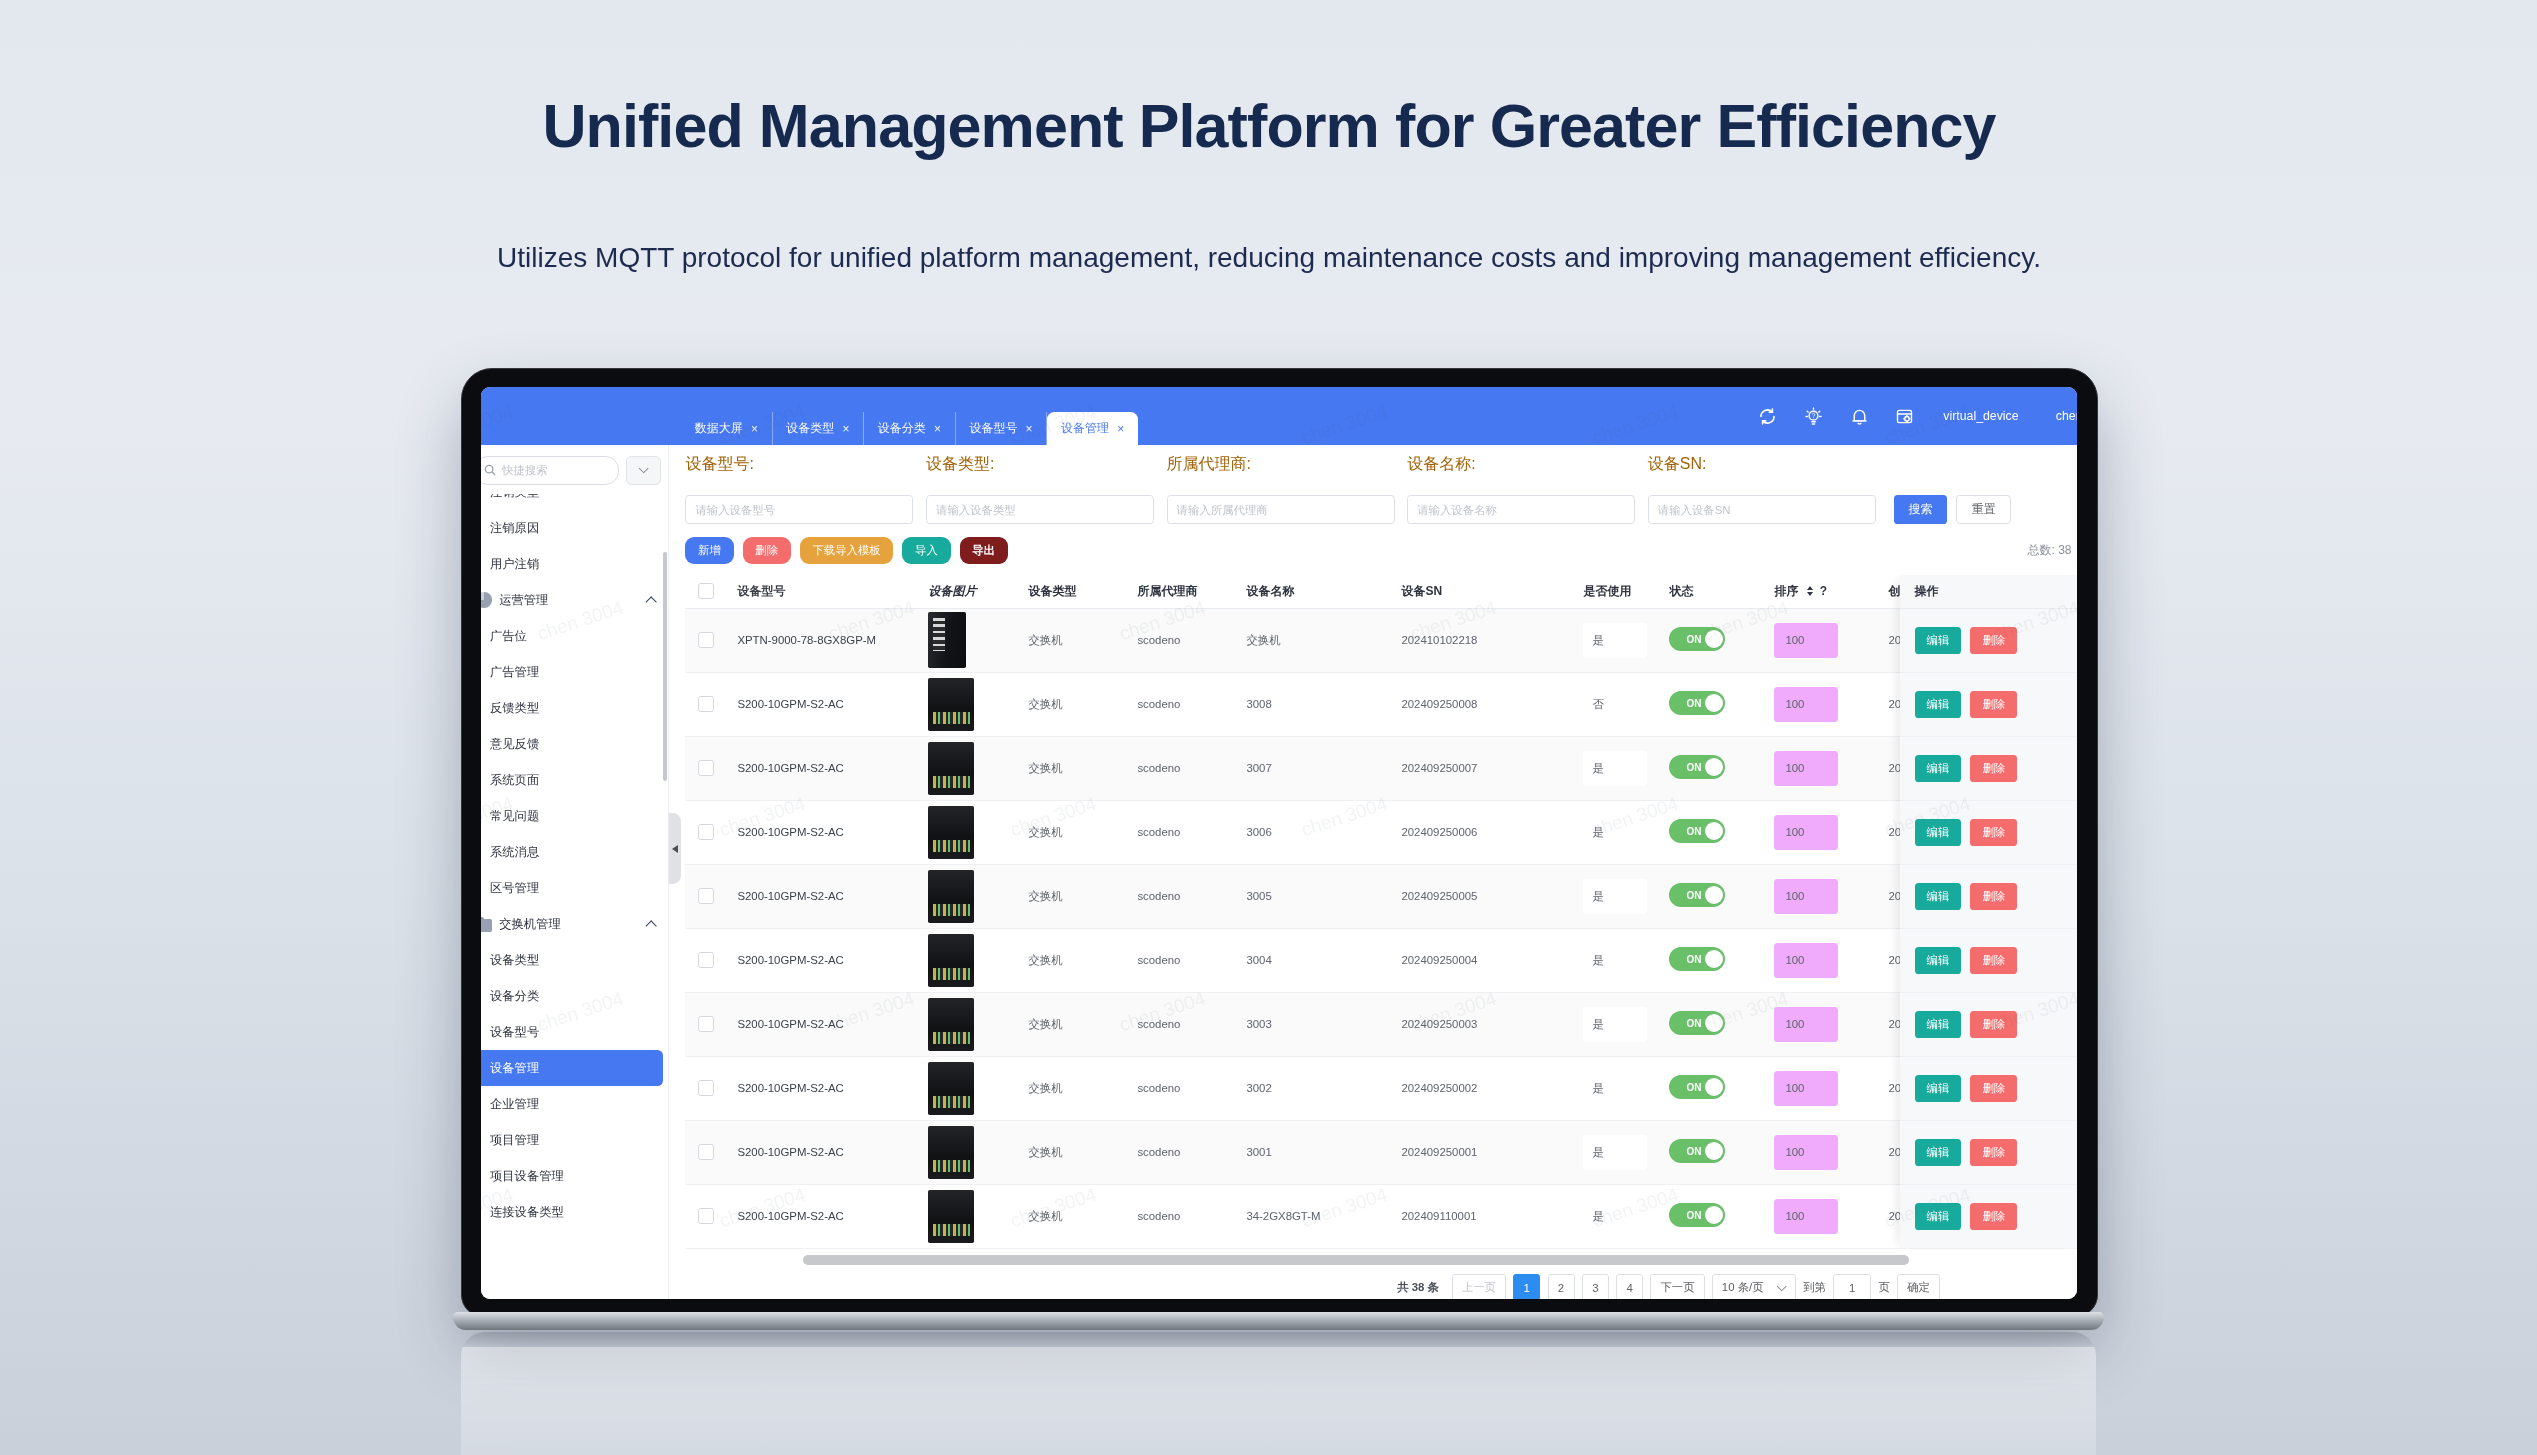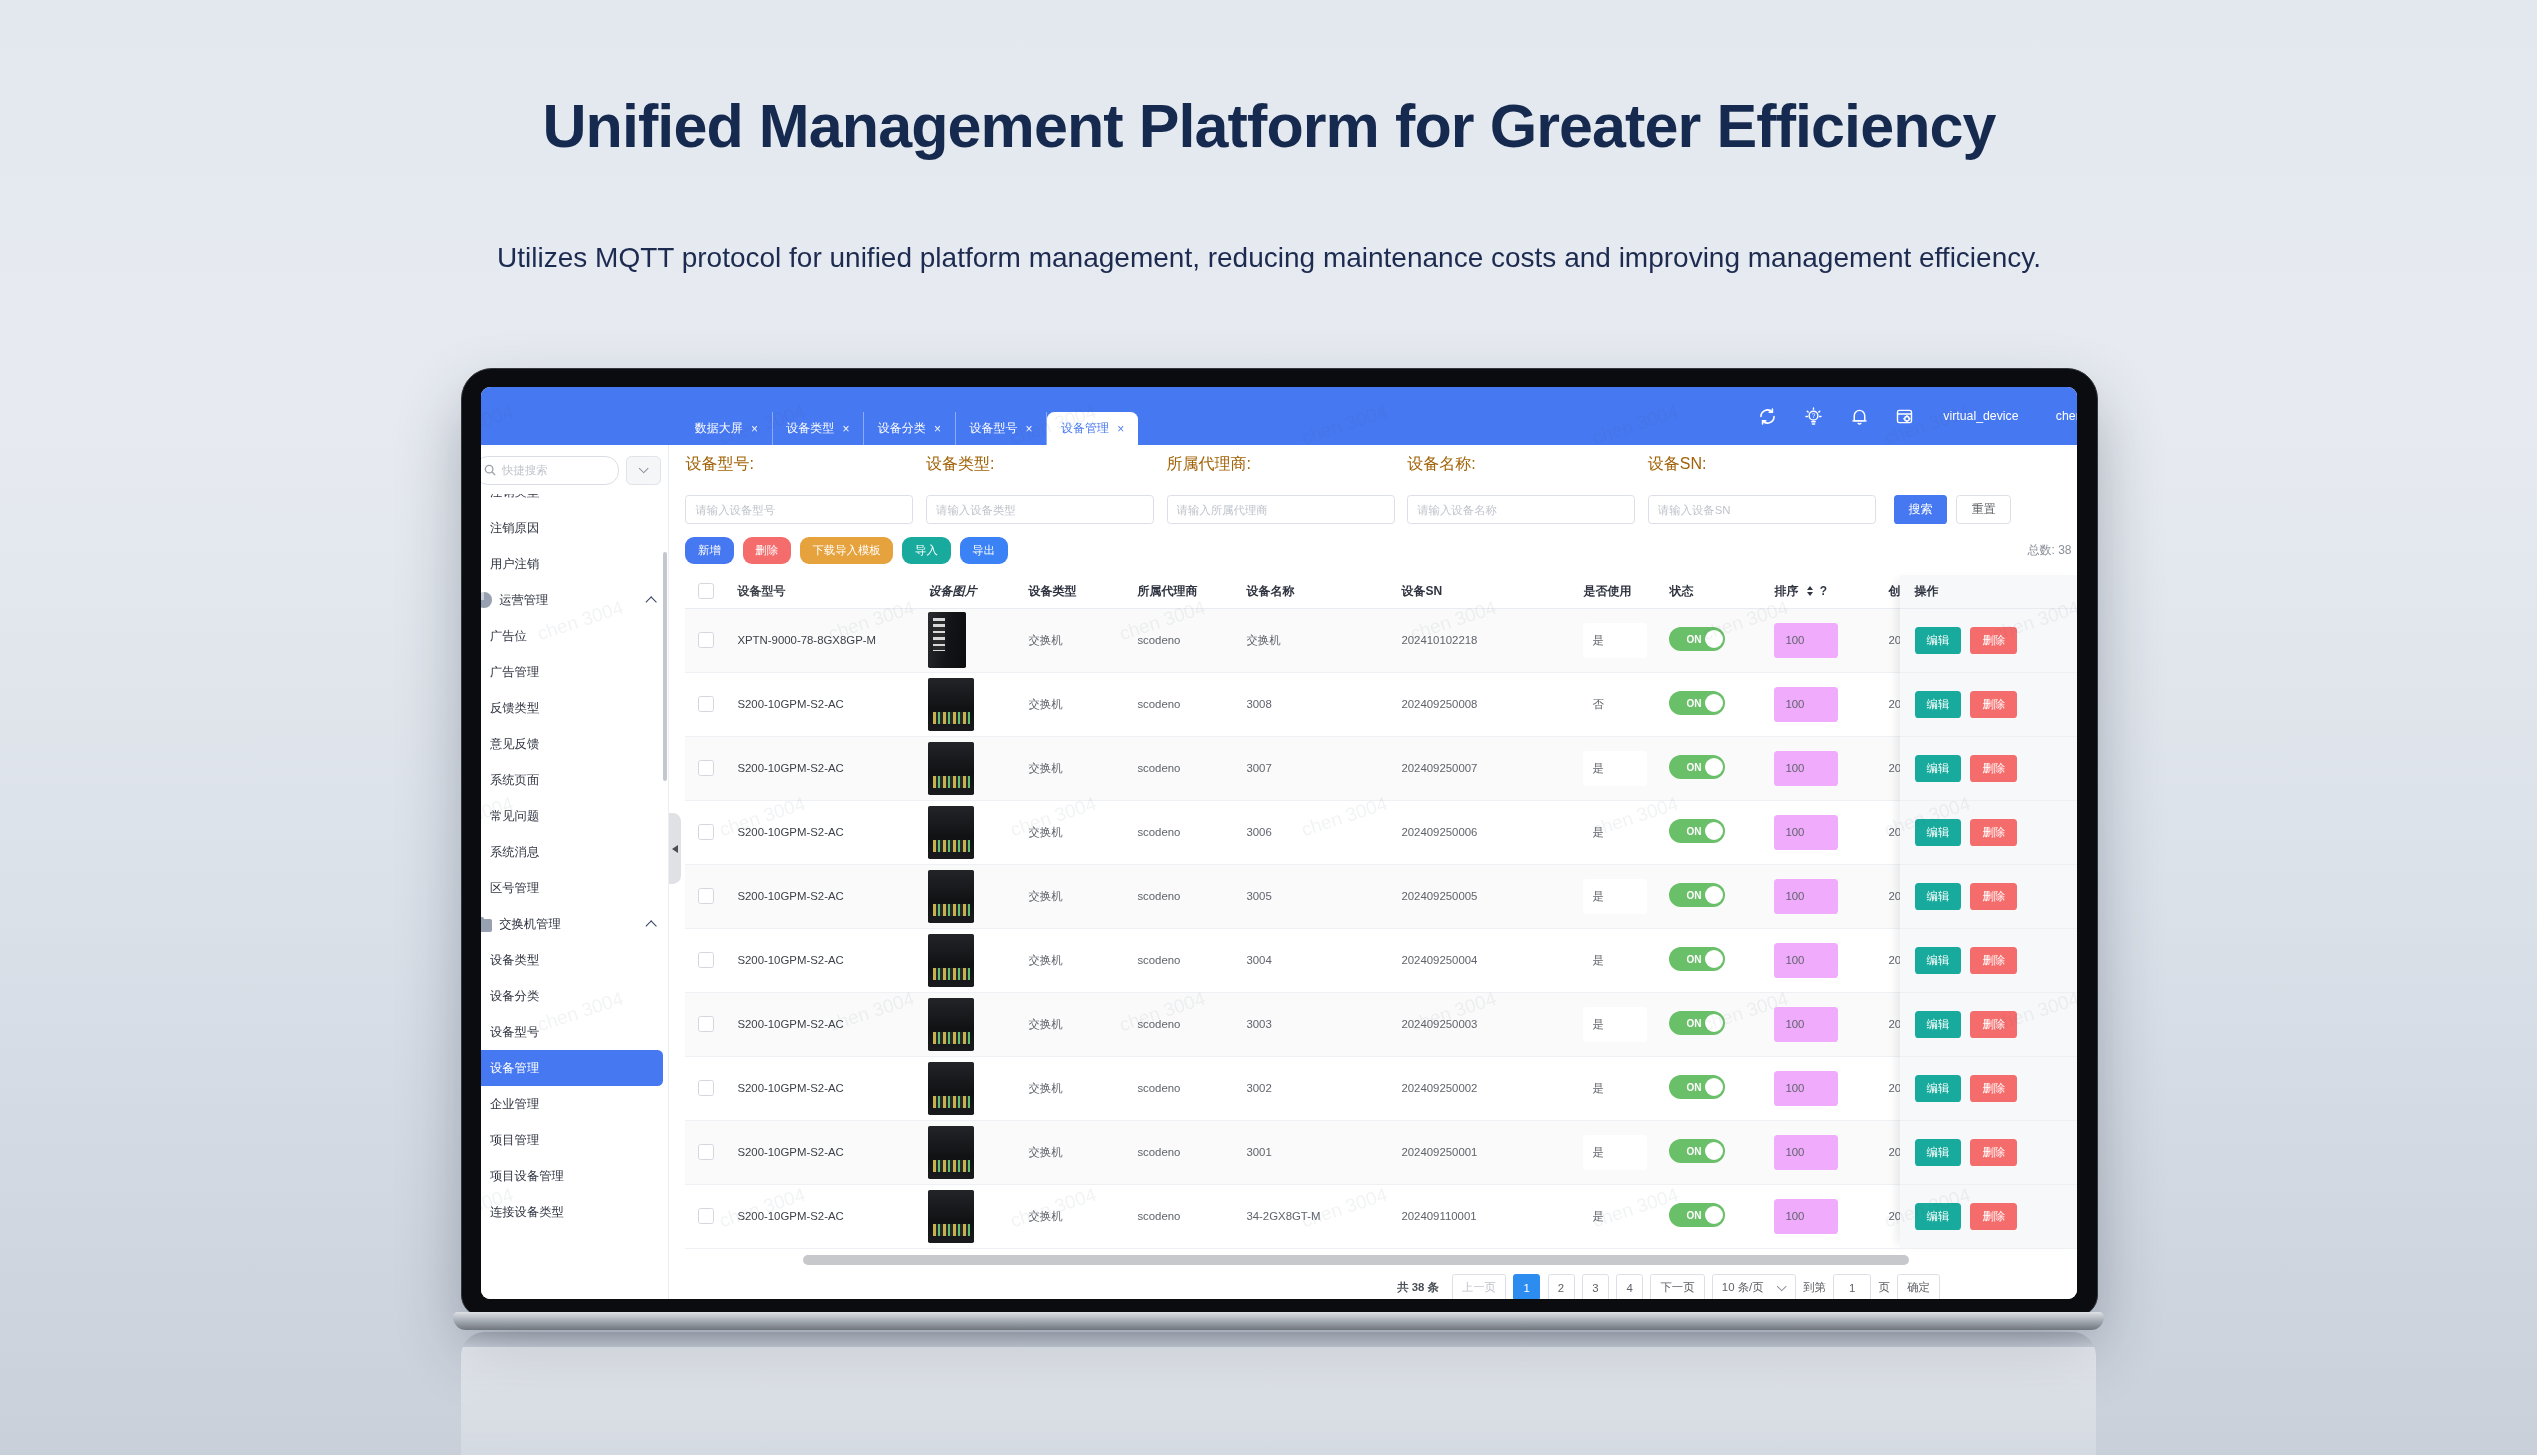--- a/index.html
+++ b/index.html
@@ -383,21 +383,21 @@
               <button class="btn btn-reset" data-name="reset-button">重置</button>
             </div>
           </div>
 
           <div class="toolbar" data-name="table-toolbar">
             <div style="display:flex;gap:9px;" data-name="toolbar-buttons">
               <button class="tb-btn" data-name="toolbar-button" style="background: rgb(70, 120, 242);">新增</button>
                 <button class="tb-btn" data-name="toolbar-button" style="background: rgb(245, 108, 108);">删除</button>
                 <button class="tb-btn" data-name="toolbar-button" style="background: rgb(230, 162, 60);">下载导入模板</button>
                 <button class="tb-btn" data-name="toolbar-button" style="background: rgb(24, 171, 157);">导入</button>
-                <button class="tb-btn" data-name="toolbar-button" style="background: #3b82f6;">导出</button>
+                <button class="tb-btn" data-name="toolbar-button" style="background: #7f1d1d; font-weight: bold;">导出</button>
             </div>
             <span class="total" data-name="total-count">总数: 38</span>
           </div>
 
           <div class="table-wrap" data-name="device-table">
             <div class="t-head" data-name="table-header">
               <div class="th c-cb">
                   <span class="cb" data-name="select-all-checkbox"></span>
                 </div>
               <div class="th c-model" data-name="col-model">设备型号</div>

